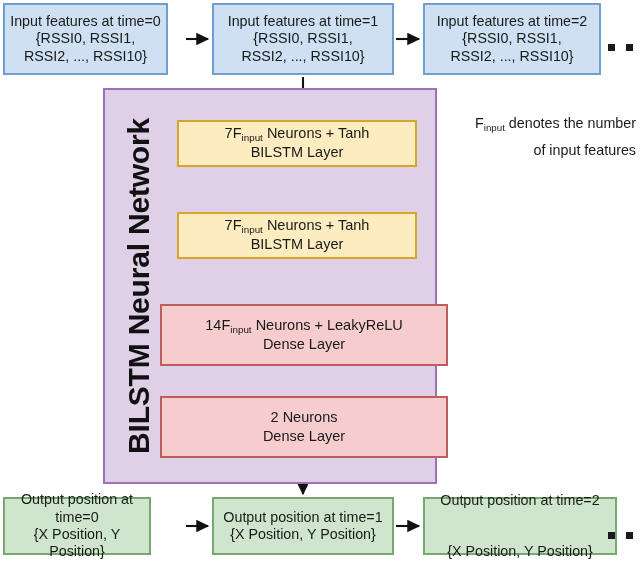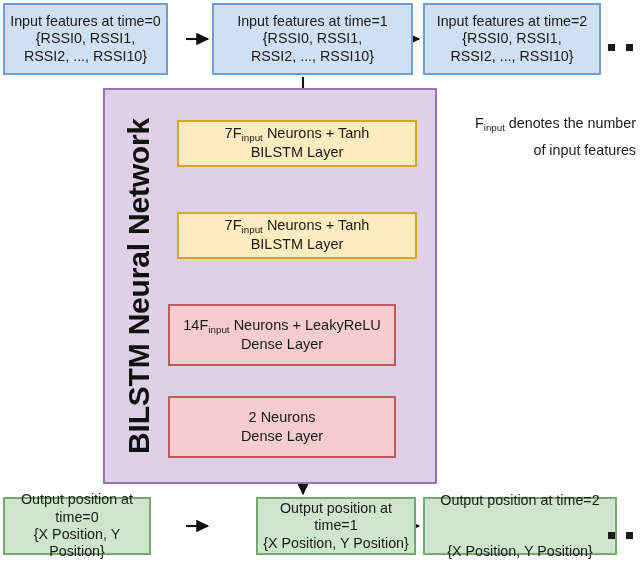--- a/index.html
+++ b/index.html
@@ -32,32 +32,32 @@
     border-width: 2px;
     border-style: solid;
     font-size: 14.3px;
   }
   .input-box {
     background: #cfe0f3;
     border-color: #6f9fd0;
     height: 72px;
   }
   .in1 { left: 3px;   top: 3px; width: 165px; }
-  .in2 { left: 212px; top: 3px; width: 201px; }
+  .in2 { left: 212px; top: 3px; width: 182px; }
   .in3 { left: 423px; top: 3px; width: 178px; }
 
   
   .output-box {
     background: #cfe5cd;
     border-color: #76a86f;
     height: 58px;
     font-size: 14.3px;
   }
   .out1 { left: 3px;   top: 497px; width: 148px; }
-  .out2 { left: 212px; top: 497px; width: 160px; margin-left: 44px; }
+  .out2 { left: 212px; top: 497px; width: 182px; }
   .out3 { left: 423px; top: 497px; width: 194px; gap: 34px; }
 
   
   .nn-container {
     position: absolute;
     left: 103px;
     top: 88px;
     width: 334px;
     height: 396px;
     background: #dfd0e8;
@@ -95,22 +95,22 @@
     border-color: #d6a62c;
     left: 177px;
     width: 240px;
     height: 47px;
   }
   .lstm1 { top: 120px; }
   .lstm2 { top: 212px; }
   .dense {
     background: #f6ccce;
     border-color: #bd5e5e;
-    left: 168px;
-    width: 228px;
+    left: 160px;
+    width: 288px;
     height: 62px;
   }
   .dense1 { top: 304px; }
   .dense2 { top: 396px; }
 
   .layer .line1, .layer .line2 { white-space: nowrap; }
 
   sub {
     font-size: 0.68em;
     vertical-align: -0.28em;

